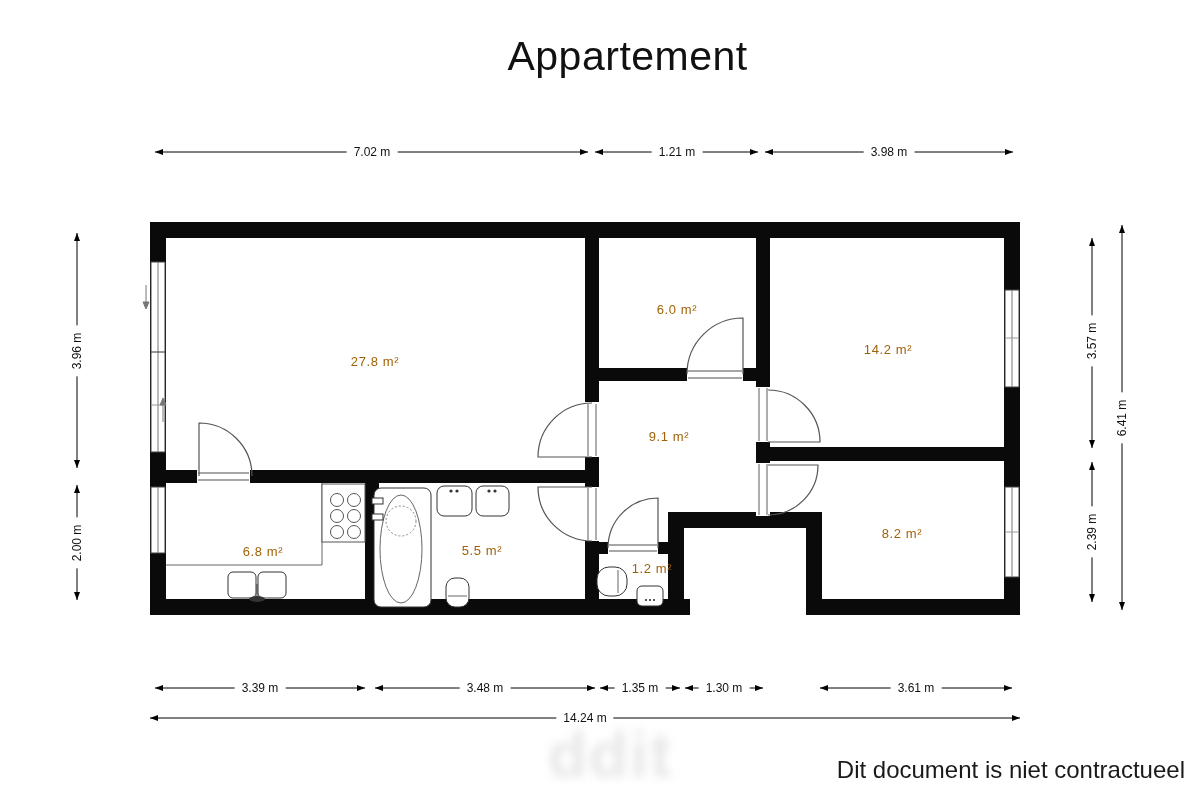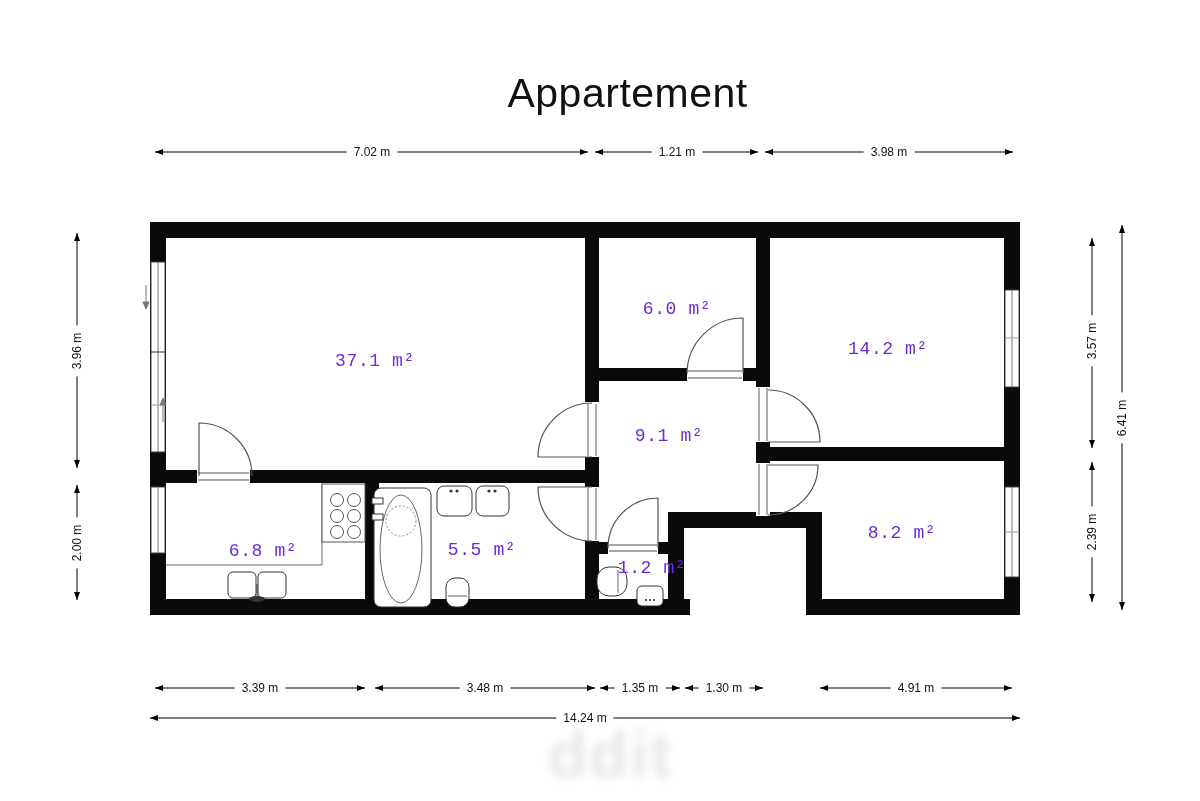--- a/index.html
+++ b/index.html
@@ -1,22 +1,22 @@
 <!DOCTYPE html>
 <html><head>
 <meta charset="utf-8">
 <style>
   html,body{margin:0;padding:0;background:#fff;}
   body{width:1200px;height:801px;overflow:hidden;font-family:"Liberation Sans",sans-serif;}
   #canvas{position:relative;width:1200px;height:801px;background:#fff;}
   #plan-svg{position:absolute;left:0;top:0;}
   .page-title{position:absolute;left:52.3%;top:33px;transform:translateX(-50%);
-    font-size:41px;color:#111;letter-spacing:0.5px;white-space:nowrap;margin-top:37px;}
-  .room-label{position:absolute;transform:translate(-50%,-50%);font-size:18px;color:#6d28d9;
-    letter-spacing:0.6px;white-space:nowrap;font-family:Liberation Mono, monospace;}
+    font-size:41px;color:#111;letter-spacing:0.5px;white-space:nowrap;}
+  .room-label{position:absolute;transform:translate(-50%,-50%);font-size:13px;color:#a16207;
+    letter-spacing:0.6px;white-space:nowrap;}
   .dim-label{position:absolute;transform:translate(-50%,-50%);font-size:12px;color:#111;
     background:#fff;padding:0 7px;white-space:nowrap;}
   .dim-label.vert{transform:translate(-50%,-50%) rotate(-90deg);padding:0 7px;}
   .footer-note{position:absolute;right:15px;top:756px;font-size:24px;color:#1a1a1a;white-space:nowrap;}
   .watermark{position:absolute;left:548px;top:718px;font-size:64px;font-weight:bold;
     color:#e7e7e7;filter:blur(5px);letter-spacing:2px;user-select:none;}
 </style>
 </head>
 <body>
 
@@ -198,40 +198,41 @@
       <line x1="1092" y1="238" x2="1092" y2="448" marker-start="url(#arw)" marker-end="url(#arw)"></line>
       <line x1="1092" y1="462" x2="1092" y2="602" marker-start="url(#arw)" marker-end="url(#arw)"></line>
       <line x1="1122" y1="225" x2="1122" y2="610" marker-start="url(#arw)" marker-end="url(#arw)"></line>
     </g>
   </svg>
 
   <div class="watermark">ddit</div>
 
   <div class="page-title">Appartement</div>
 
-  <div class="room-label" style="left:375px;top:361px">37.1 m²</div>
+  <div class="room-label" style="left:375px;top:361px">27.8 m²</div>
   <div class="room-label" style="left:677px;top:309px">6.0 m²</div>
   <div class="room-label" style="left:888px;top:349px">14.2 m²</div>
   <div class="room-label" style="left:669px;top:436px">9.1 m²</div>
   <div class="room-label" style="left:263px;top:551px">6.8 m²</div>
   <div class="room-label" style="left:482px;top:550px">5.5 m²</div>
   <div class="room-label" style="left:652px;top:568px">1.2 m²</div>
   <div class="room-label" style="left:902px;top:533px">8.2 m²</div>
 
   <div class="dim-label" style="left:372px;top:152px">7.02 m</div>
   <div class="dim-label" style="left:677px;top:152px">1.21 m</div>
   <div class="dim-label" style="left:889px;top:152px">3.98 m</div>
 
   <div class="dim-label" style="left:260px;top:688px">3.39 m</div>
   <div class="dim-label" style="left:485px;top:688px">3.48 m</div>
   <div class="dim-label" style="left:640px;top:688px">1.35 m</div>
   <div class="dim-label" style="left:724px;top:688px">1.30 m</div>
-  <div class="dim-label" style="left:916px;top:688px">4.91 m</div>
+  <div class="dim-label" style="left:916px;top:688px">3.61 m</div>
   <div class="dim-label" style="left:585px;top:718px">14.24 m</div>
 
   <div class="dim-label vert" style="left:77px;top:351px">3.96 m</div>
   <div class="dim-label vert" style="left:77px;top:543px">2.00 m</div>
 
   <div class="dim-label vert" style="left:1092px;top:341px">3.57 m</div>
   <div class="dim-label vert" style="left:1092px;top:532px">2.39 m</div>
   <div class="dim-label vert" style="left:1122px;top:418px">6.41 m</div>
 
+  <div class="footer-note">Dit document is niet contractueel</div>
 </div>
 
 </body></html>

